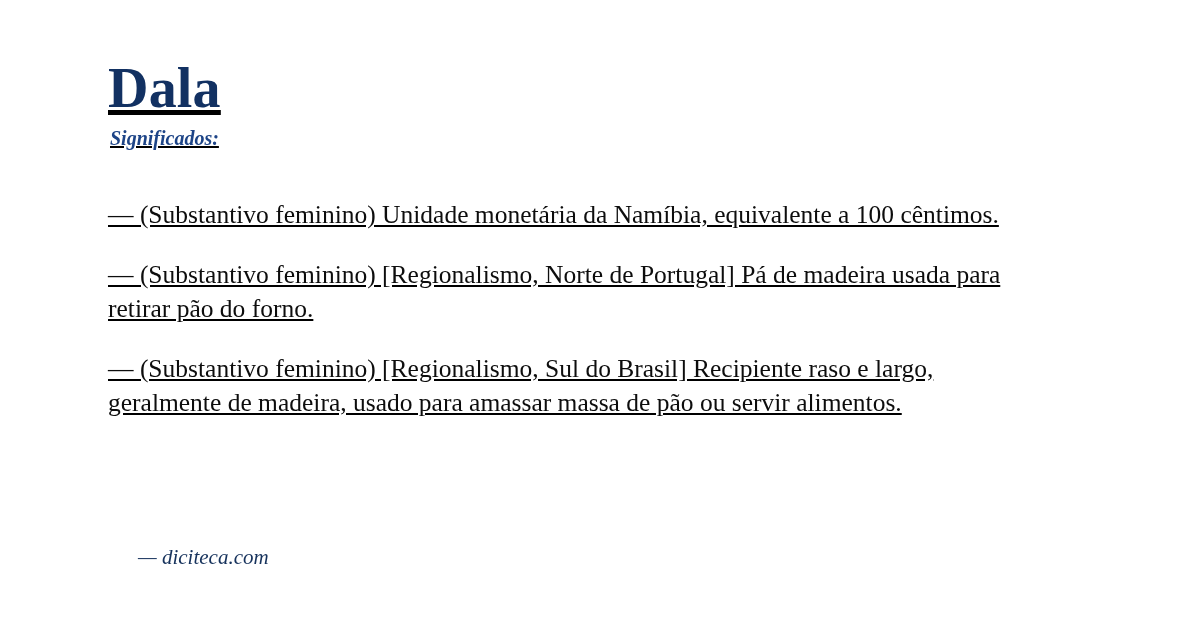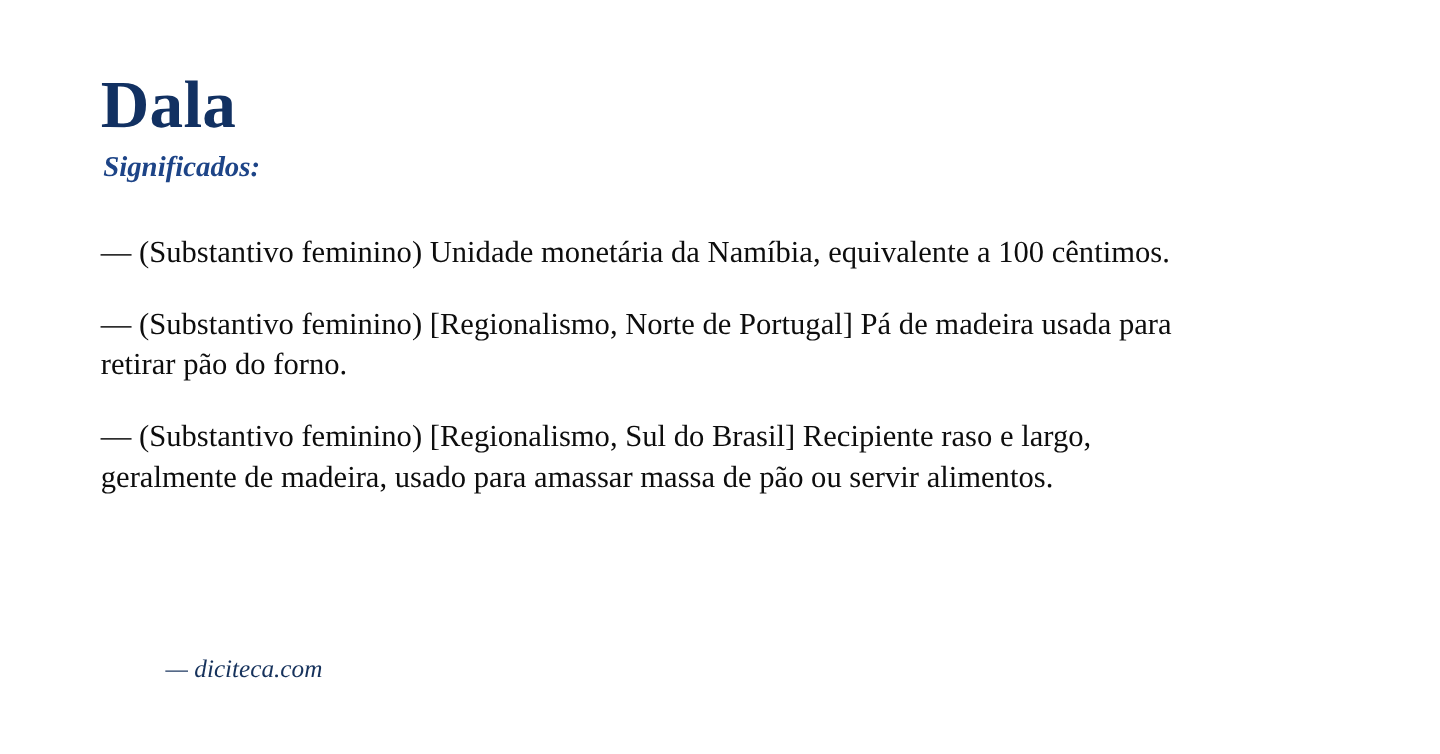--- a/index.html
+++ b/index.html
@@ -11,42 +11,43 @@
     height: 628px;
     background: #ffffff;
     font-family: "Liberation Serif", serif;
     overflow: hidden;
   }
   .card {
     position: relative;
     width: 1200px;
     height: 628px;
     box-sizing: border-box;
-    padding: 56px 136px 0 84px;
+    padding: 56px 136px 0 108px;
+    text-decoration: underline;
   }
   .headword {
     font-family: "Liberation Serif", serif;
     font-size: 56px;
     font-weight: bold;
     color: #123162;
     line-height: 1.15;
     margin: 0;
     letter-spacing: 0.2px;
   }
   .subtitle {
     font-family: "Liberation Serif", serif;
     font-style: italic;
     font-weight: bold;
-    font-size: 24px;
+    font-size: 20px;
     color: #1d4487;
     margin: 6px 0 0 2px;
     line-height: 1.2;
   }
   .senses {
-    margin-top: 38px;
+    margin-top: 48px;
   }
   .sense {
     font-family: "Liberation Serif", serif;
     font-size: 25.5px;
     color: #0d0d0d;
     line-height: 1.34;
     margin-bottom: 22px;
     max-width: 935px;
   }
   .source {

